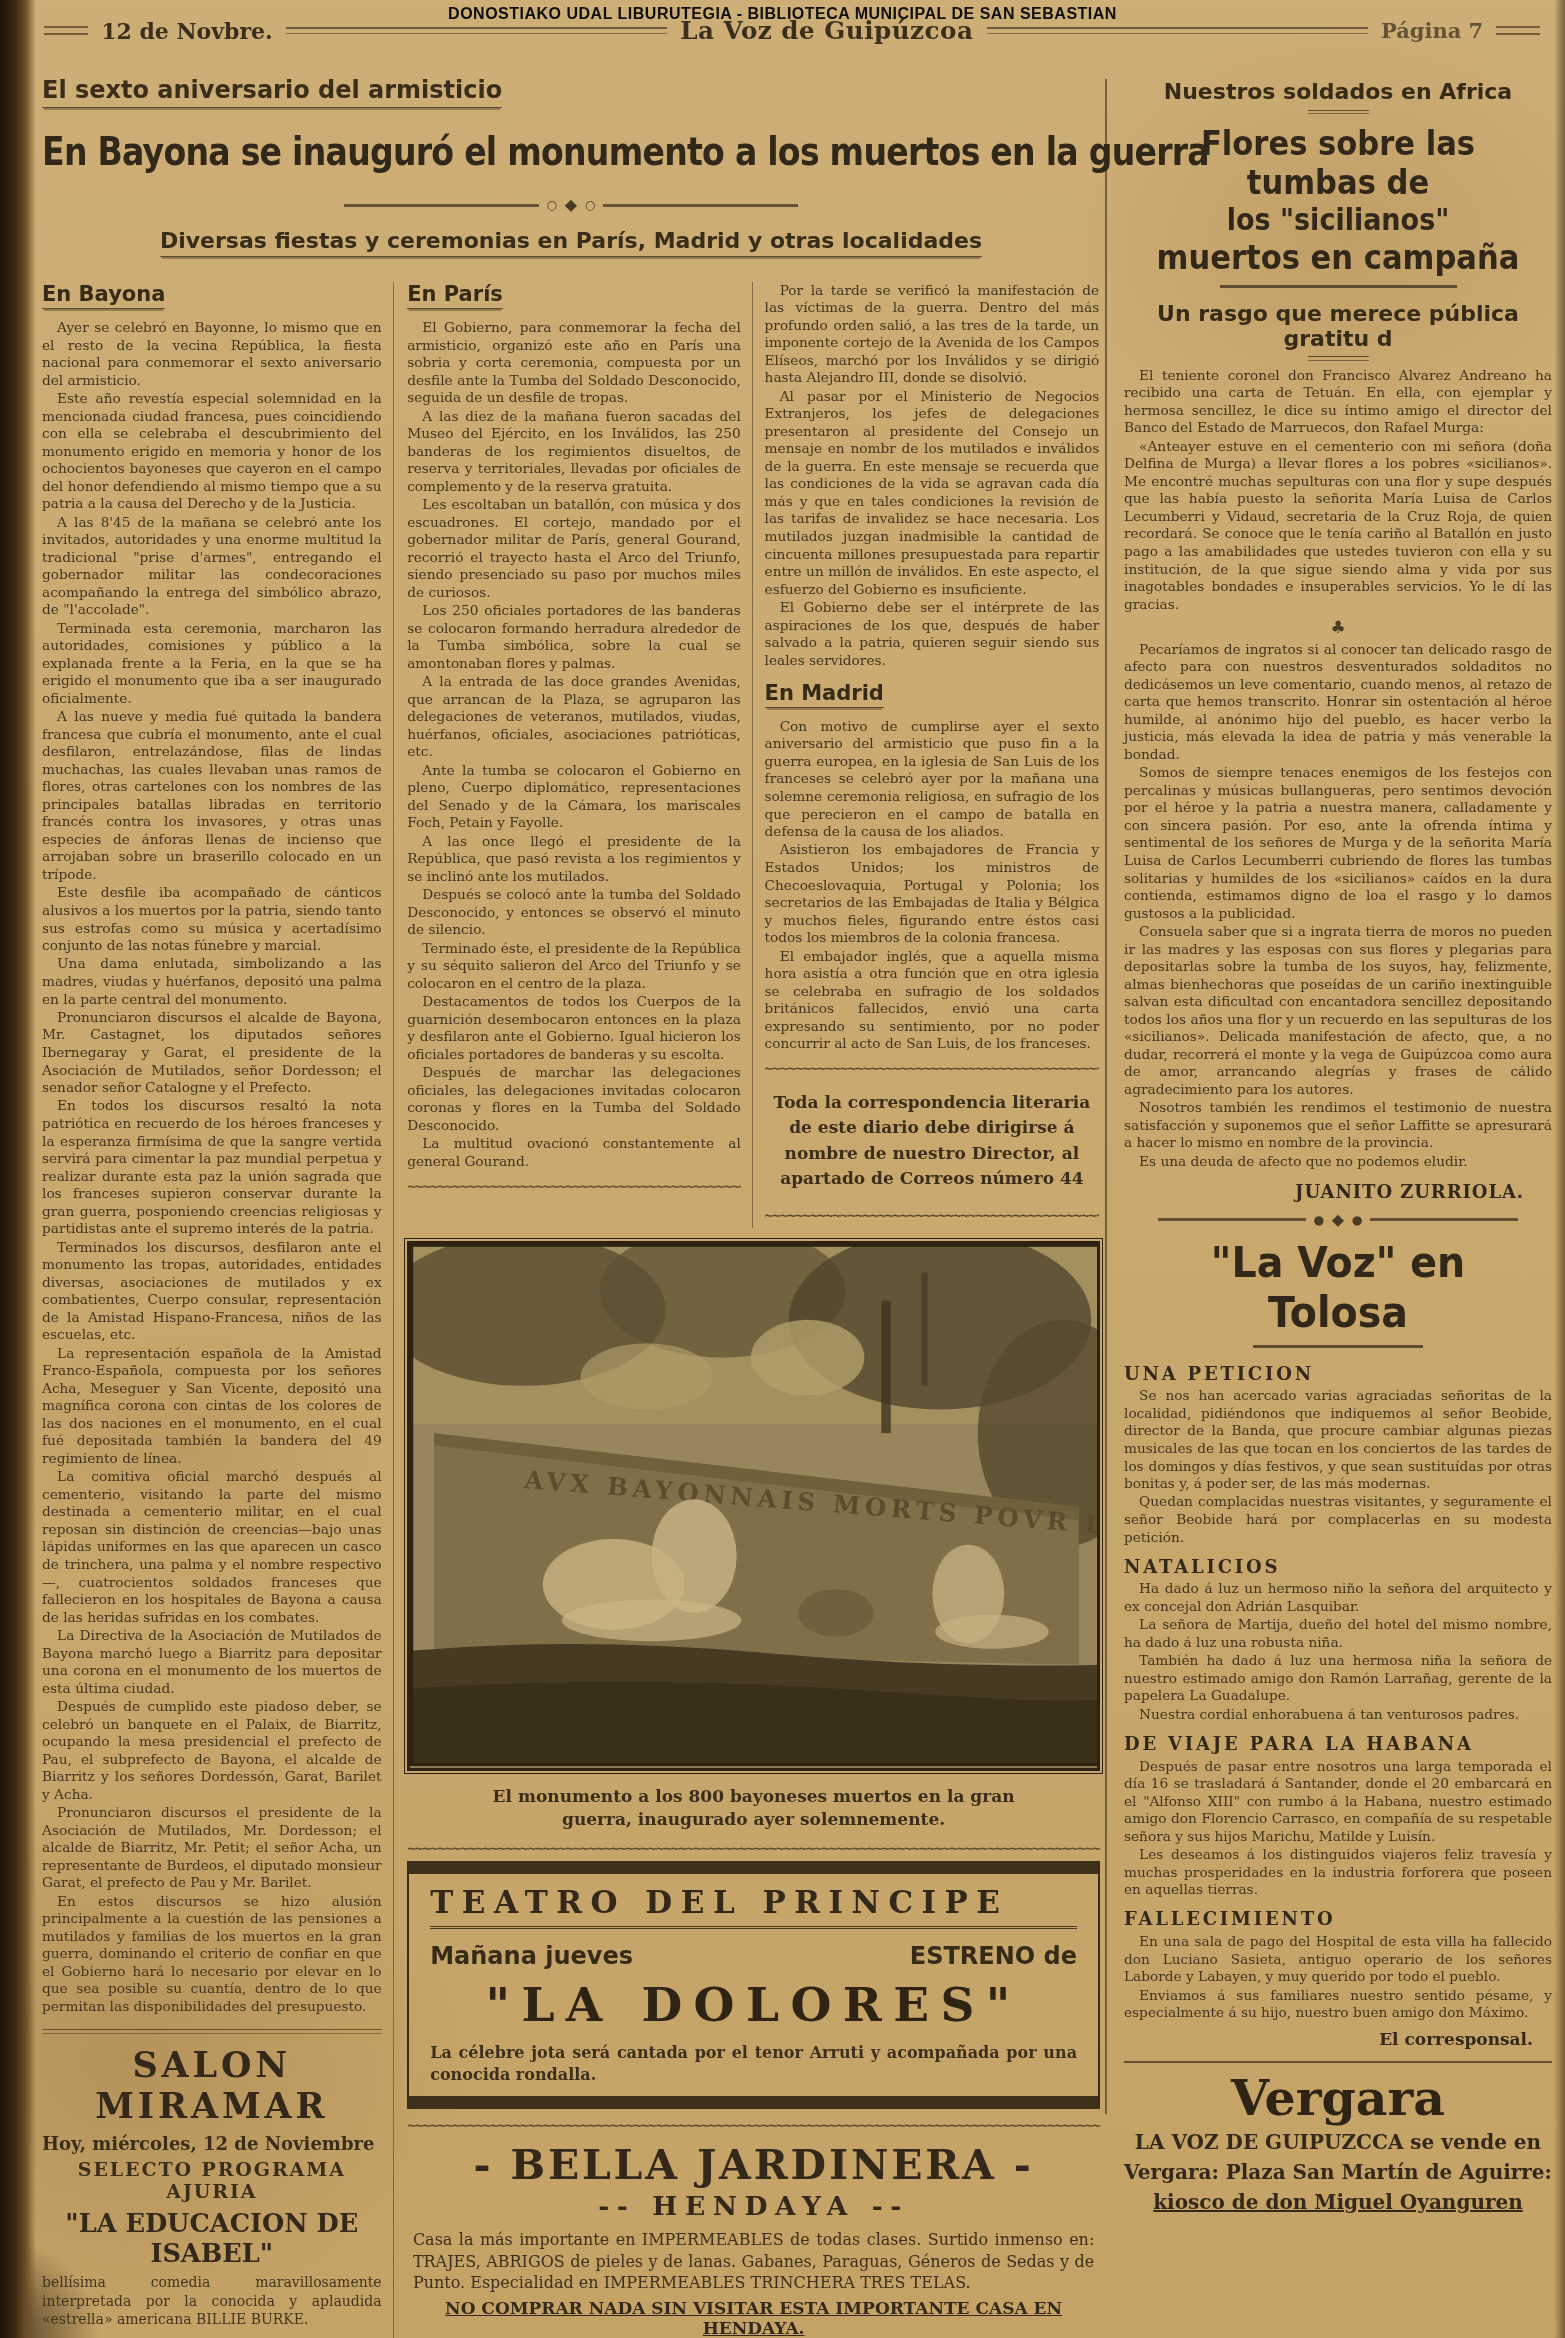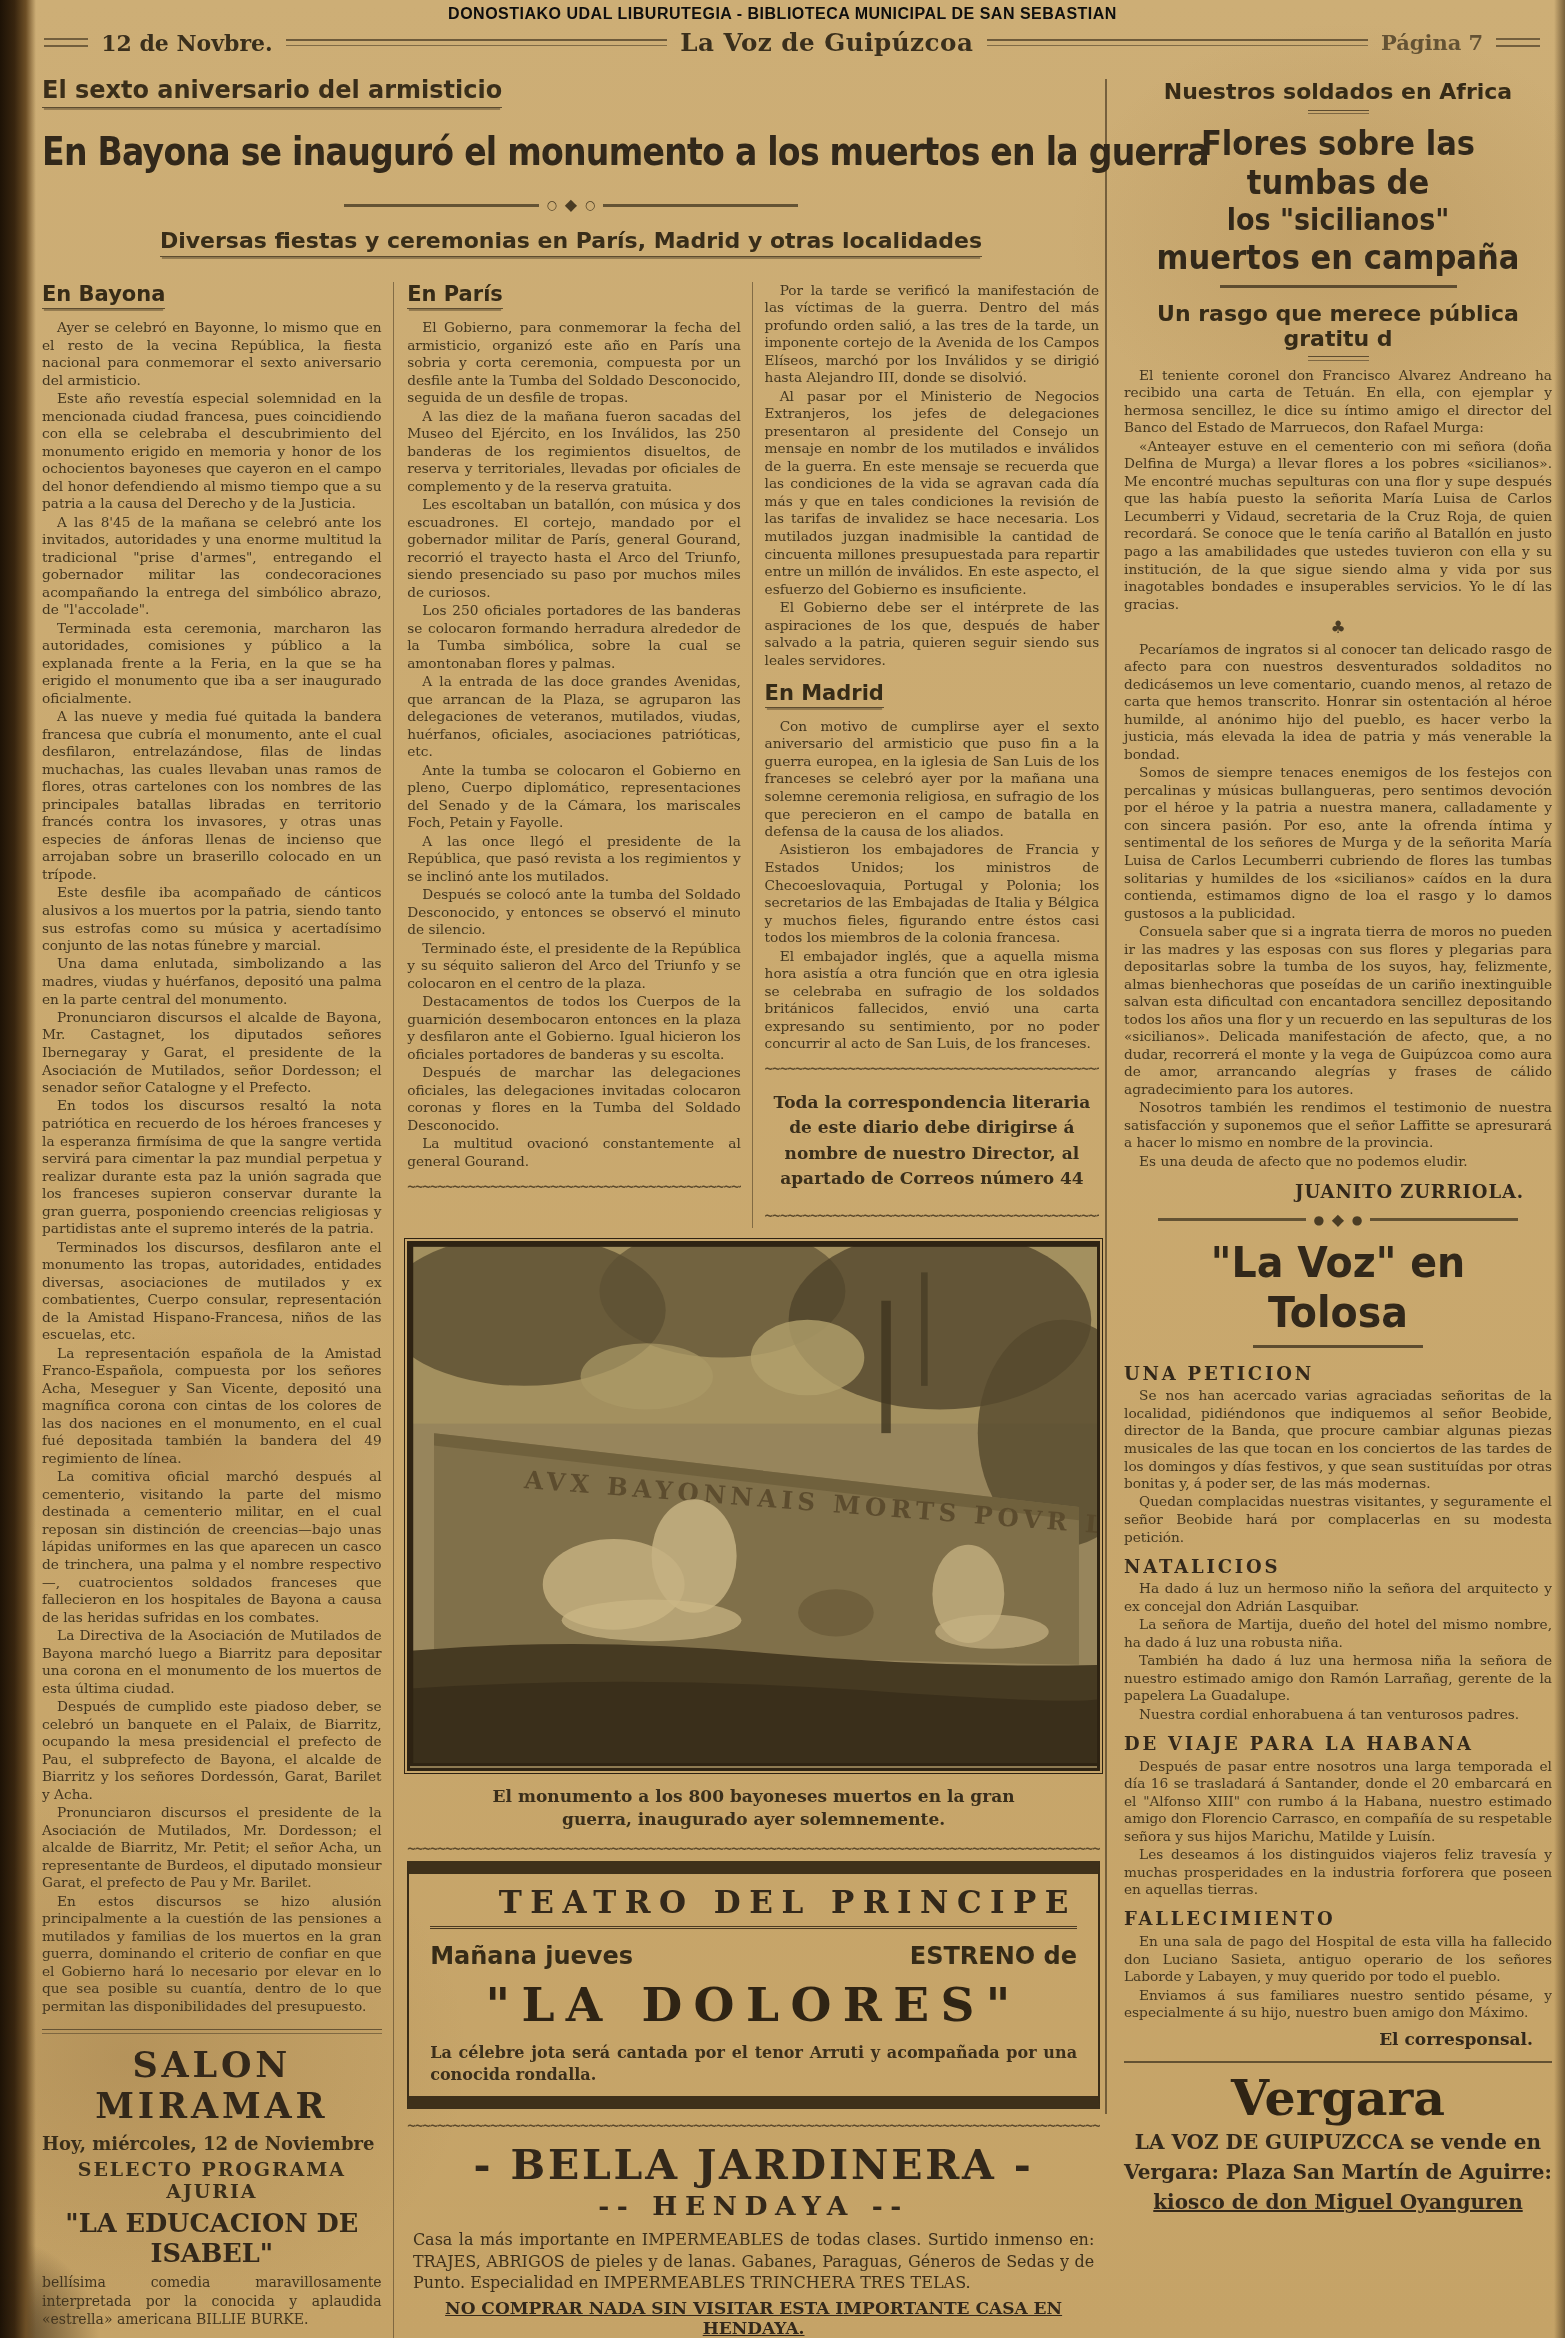--- a/index.html
+++ b/index.html
@@ -17,21 +17,21 @@
       radial-gradient(ellipse 284px 189px at 12% 62%, rgba(140,95,45,.18), transparent 70%),
       linear-gradient(#cdae76,#c5a367);
   }
   .spine{position:absolute;left:0;top:0;bottom:0;width:36px;z-index:5;
     background:linear-gradient(90deg,#1d1206 0%,#38250f 40%,#6d4f26 72%,rgba(170,130,70,0) 100%);}
   .edge-r{position:absolute;right:0;top:0;bottom:0;width:11.4px;z-index:5;
     background:linear-gradient(270deg,rgba(50,32,10,.55),rgba(50,32,10,0));}
   .stamp{position:absolute;top:4.7px;left:0;right:0;text-align:center;z-index:4;
     font-family:"Liberation Sans",sans-serif;font-weight:700;font-size:16px;color:#0e0e0e;letter-spacing:0.5px;}
   
-  .masthead{position:absolute;top:28px;left:44px;right:24.6px;display:flex;align-items:center;gap:13.2px;z-index:3;}
+  .masthead{position:absolute;top:16px;left:44px;right:24.6px;display:flex;align-items:center;gap:13.2px;z-index:3;}
   .mh-rule{flex:1;height:7.6px;border-top:2.8px solid var(--rule);border-bottom:1.9px solid rgba(93,76,48,.8);opacity:.85;}
   .mh-tick{width:44px;height:8.5px;border-top:2.8px solid var(--rule);border-bottom:2.8px solid var(--rule);opacity:.8;}
   .mh-date{font-weight:700;font-size:22px;color:#3a2f1c;white-space:nowrap;}
   .mh-title{font-weight:700;font-size:24.6px;color:#3a2f1c;white-space:nowrap;letter-spacing:0.5px;}
   .mh-page{font-weight:700;font-size:21px;color:#4a3c24;white-space:nowrap;opacity:.8;}
   
   .left-region{position:absolute;left:42px;top:76px;width:1058px;}
   .right-region{position:absolute;left:1124px;top:79px;width:428px;}
   .vrule-main{position:absolute;left:1105px;top:79px;height:2035px;width:1.9px;background:rgba(70,55,32,.65);}
   
@@ -60,21 +60,21 @@
     font-weight:700;font-size:14px;letter-spacing:-0.9px;color:rgba(70,55,32,.85);margin:7.6px 0;}
   .notice{margin-top:9.5px;padding:5.7px 7.6px 7.6px;}
   .notice p{font-weight:700;font-size:17px;line-height:1.5;text-align:center;text-indent:0;color:#3a2e1a;}
   
   .photo-frame{margin-top:13.2px;border:3.8px solid #2e2313;outline:0.9px solid #2e2313;outline-offset:2.8px;
     background:#8d7a52;height:530px;position:relative;overflow:hidden;}
   .caption{margin:13.2px auto 0;width:587px;text-align:center;font-weight:700;font-size:17px;line-height:1.4;color:#3a2e1a;}
   
   .teatro{margin-top:5.7px;border-left:2.8px solid #3a2d18;border-right:2.8px solid #3a2d18;
     border-top:13.2px solid #3e301a;border-bottom:13.2px solid #3e301a;padding:9.5px 21px 11.4px;}
-  .teatro-title{text-align:right;font-weight:700;font-size:31px;letter-spacing:8.5px;color:#33281a;
+  .teatro-title{text-align:left;font-weight:700;font-size:31px;letter-spacing:8.5px;color:#33281a;
     border-bottom:3.8px double #4a3a22;padding-bottom:5.7px;}
   .teatro-row{display:flex;justify-content:space-between;margin-top:13.2px;
     font-family:"DejaVu Sans",sans-serif;font-weight:700;font-size:24px;color:#362b17;}
   .teatro-play{text-align:center;font-weight:700;font-size:47px;letter-spacing:11.4px;color:#2f2414;margin-top:7.6px;}
   .teatro-body{margin-top:9.5px;font-weight:700;font-size:16px;line-height:1.35;text-align:justify;color:#3c2f1b;}
   
   .bella{margin-top:3.8px;padding:1.9px 5.7px;}
   .bella-title{text-align:center;font-weight:700;font-size:41px;letter-spacing:2.8px;color:#33281a;}
   .bella-sub{text-align:center;font-weight:700;font-size:26.5px;letter-spacing:7.6px;color:#33281a;margin-top:1.9px;}
   .bella-body{margin-top:7.6px;font-size:16px;line-height:1.35;text-align:justify;color:#3c2f1b;}

